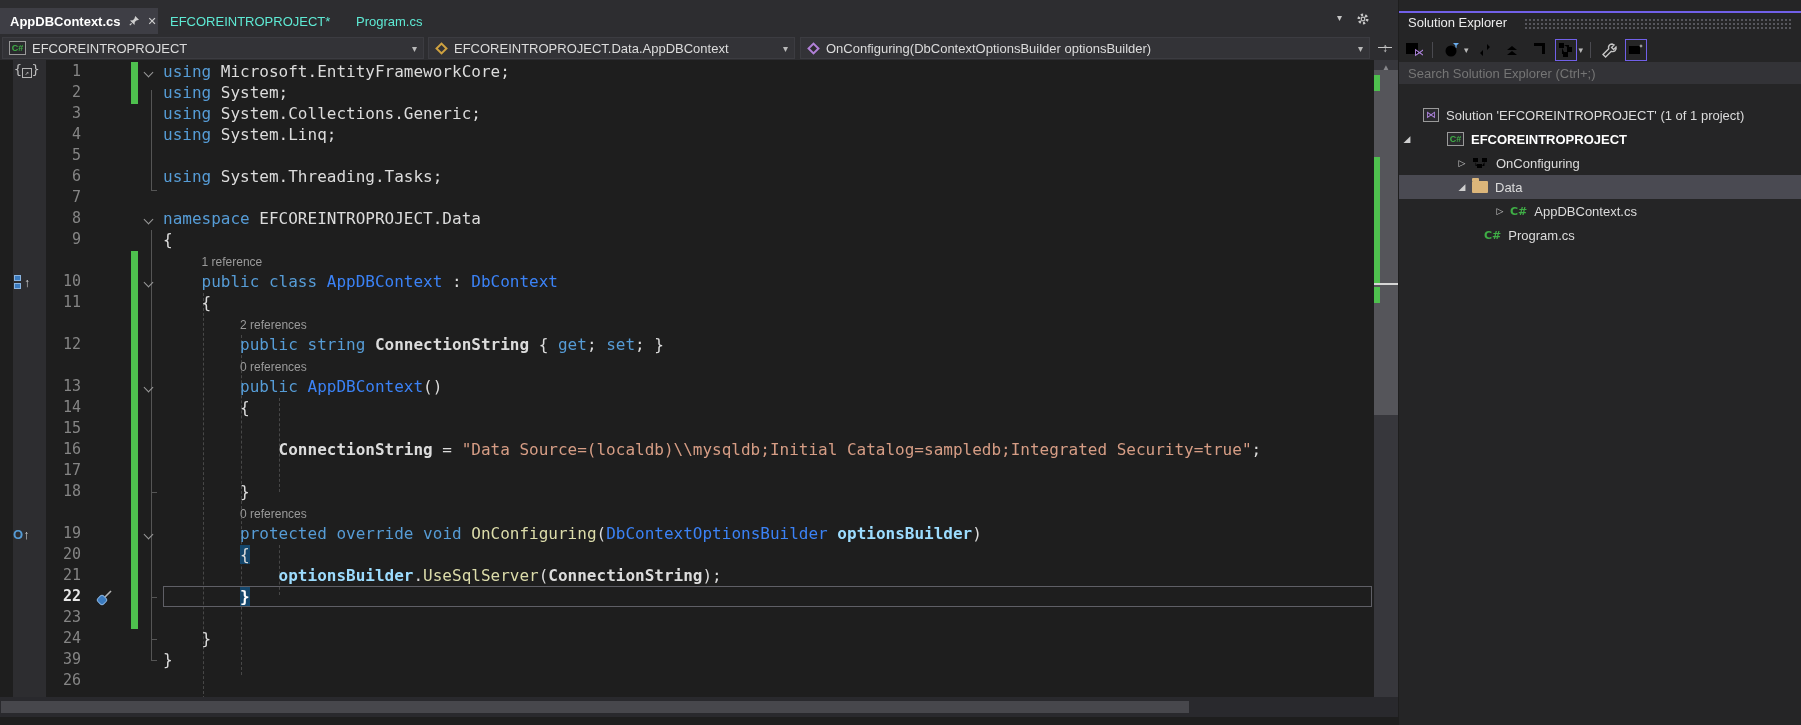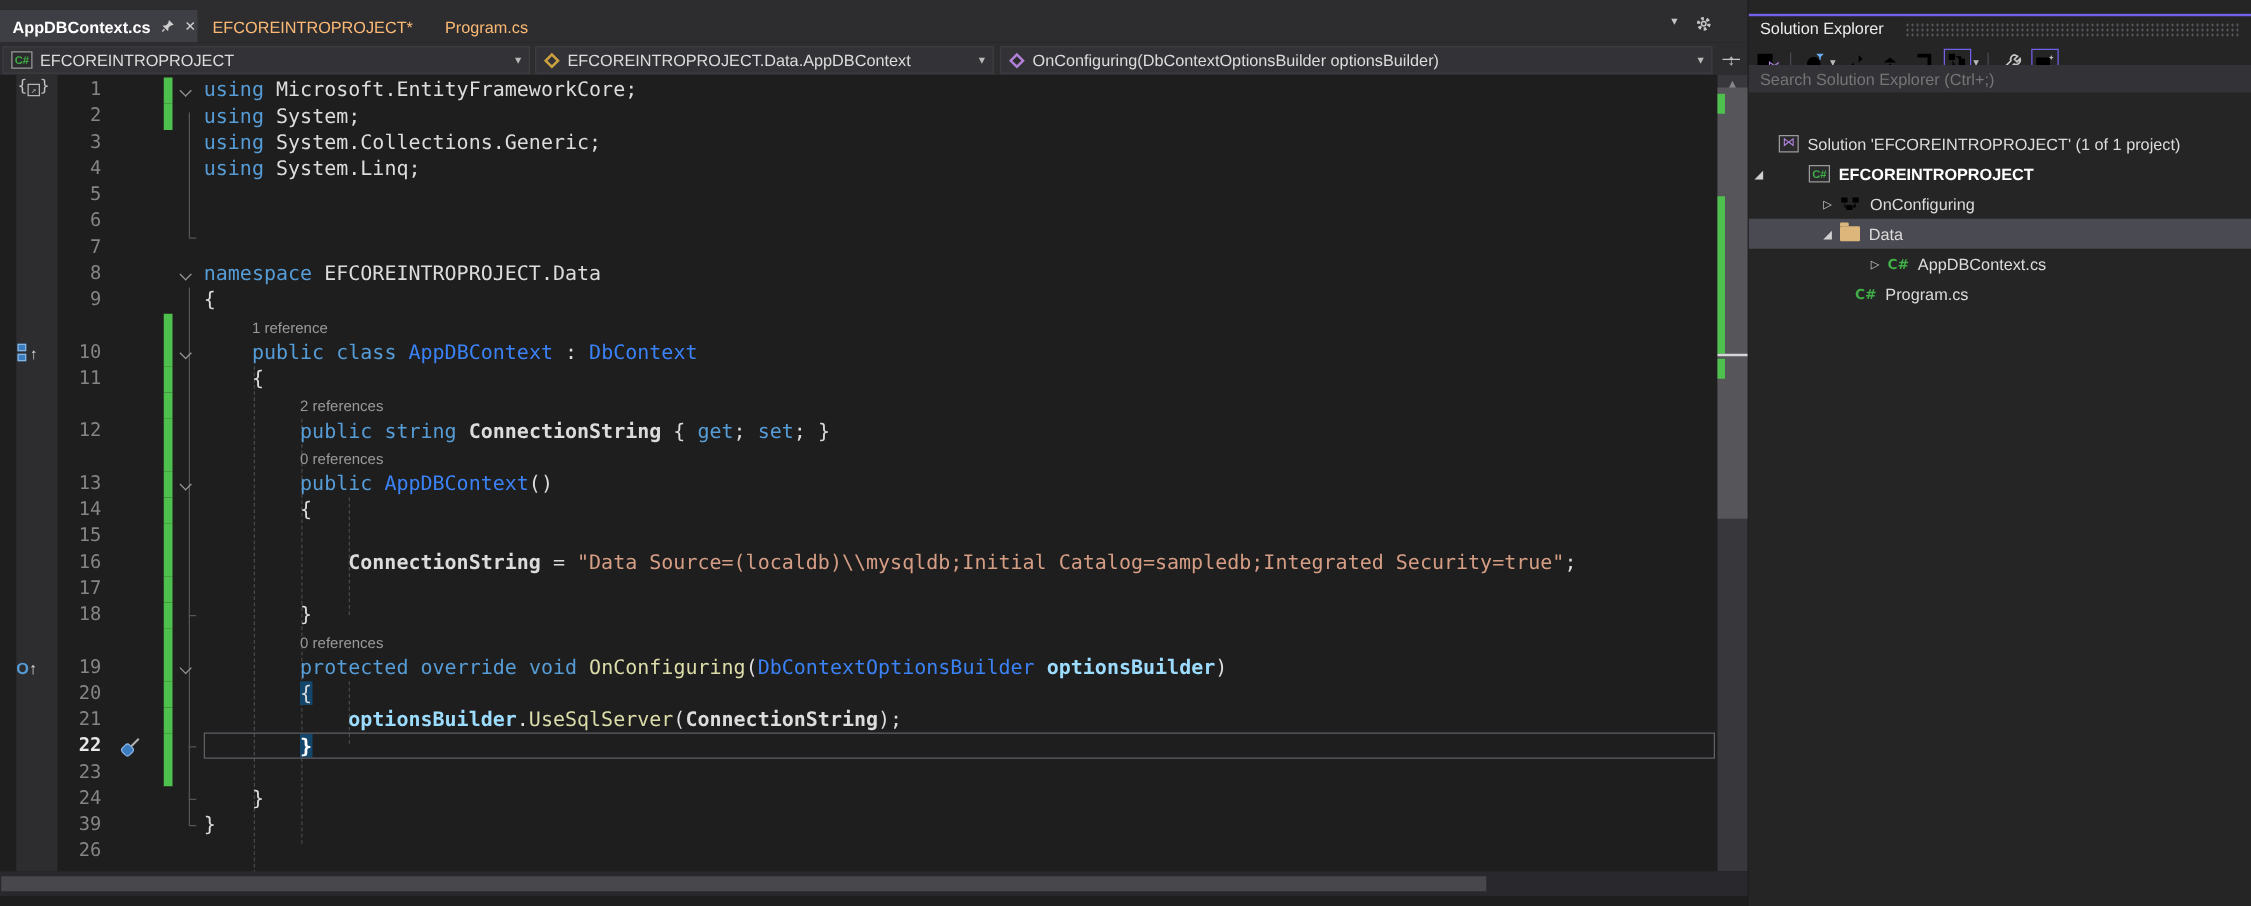--- a/index.html
+++ b/index.html
@@ -3,21 +3,21 @@
 <meta charset="utf-8">
 <style>
   * { margin:0; padding:0; box-sizing:border-box; }
   html,body { background:#1e1e1e; }
   #window { position:relative; width:1801px; height:725px; background:#1e1e1e; overflow:hidden;
             font-family:"Liberation Sans","DejaVu Sans",sans-serif; }
 
   
   #tabwell { position:absolute; left:0; top:0; width:1398px; height:34px; background:#2d2d30; }
   .tab { position:absolute; bottom:0; height:26px; display:flex; align-items:center; padding:0 10px;
-         font-size:13px; color:#fdba74; cursor:default; }
+         font-size:13px; color:#5eead4; cursor:default; }
   .tab.active { background:#3e3e45; color:#ffffff; font-weight:bold; }
   .tab .tico { margin-left:8px; display:inline-flex; align-items:center; }
   #tab-right-icons { position:absolute; right:28px; top:12px; display:flex; gap:14px; color:#c5c5c5; }
 
   
   #navbar { position:absolute; left:0; top:34px; width:1398px; height:26px; background:#2d2d30; }
   .navdd { position:absolute; top:3px; height:22px; background:#333337; border:1px solid #3c3c41;
            display:flex; align-items:center; padding:0 6px; font-size:13px; color:#dcdcdc; }
   .navdd .caret { position:absolute; right:6px; color:#b9b9b9; font-size:10px; }
   .csbox { display:inline-flex; align-items:center; justify-content:center; width:17px; height:14px;
@@ -79,21 +79,21 @@
   #sepanel { position:absolute; left:1399px; top:0; width:402px; height:725px; background:#252526; }
   #se-accent { position:absolute; left:0; top:11px; width:402px; height:2px; background:#7160e8; }
   #se-title { position:absolute; left:9px; top:15px; font-size:13px; color:#ececec;text-align:right; }
   #se-dots { position:absolute; left:125px; right:10px; top:18px; height:12px;
              background-image:radial-gradient(#56565c 1px, transparent 1px); background-size:4px 4px; }
   #se-toolbar { position:absolute; left:4px; top:36px; height:28px; display:flex; align-items:center; gap:5px; }
   .tbi { width:22px; height:22px; display:flex; align-items:center; justify-content:center; position:relative; }
   .tbi.boxed { border:1px solid #7160e8; }
   .tbsep { width:1px; height:16px; background:#4a4a50; margin:0 2px; }
   .tbcaret { color:#b9b9b9; font-size:9px; margin-left:-3px; }
-  #se-search { position:absolute; left:0; top:52px; width:402px; height:22px; background:#333337;
+  #se-search { position:absolute; left:0; top:62px; width:402px; height:22px; background:#333337;
                border:none; color:#989898; font-size:13px; padding-left:9px;
                font-family:"Liberation Sans",sans-serif; }
   #se-tree { position:absolute; left:0; top:103px; width:402px; }
   .trow { position:relative; height:24px; display:flex; align-items:center; font-size:13px; color:#dcdcdc; }
   .trow.selected { background:#4a4a52; }
   .trow.bold { font-weight:bold; color:#ffffff; }
   .texp { width:12px; text-align:center; font-size:9px; color:#cfcfcf; flex:none; }
   .ticon { margin:0 7px 0 4px; flex:none; display:inline-flex; align-items:center; }
   .lv-sol  { padding-left:8px; }
   .lv-proj { padding-left:2px; }  .lv-proj .ticon { margin-left:34px; }
@@ -173,21 +173,21 @@
     <div class="ftick" style="left:151px;top:432px"></div>
     <div class="ftick" style="left:151px;top:537px"></div>
     <div class="ftick" style="left:151px;top:579px"></div>
     <div class="ftick" style="left:151px;top:600px"></div>
     <div id="rows">
         <div class="row"><div class="c-glyph"><span class="gi-braces">{<span class="bx">↗</span>}</span></div><div class="c-num">1</div><div class="c-mic"></div><div class="c-chg on"></div><div class="c-out"><span class="chev"></span></div><div class="c-code"><span class="tok-kw">using</span><span class="tok-pl"> Microsoft.EntityFrameworkCore;</span></div></div>
         <div class="row"><div class="c-glyph"></div><div class="c-num">2</div><div class="c-mic"></div><div class="c-chg on"></div><div class="c-out"></div><div class="c-code"><span class="tok-kw">using</span><span class="tok-pl"> System;</span></div></div>
         <div class="row"><div class="c-glyph"></div><div class="c-num">3</div><div class="c-mic"></div><div class="c-chg"></div><div class="c-out"></div><div class="c-code"><span class="tok-kw">using</span><span class="tok-pl"> System.Collections.Generic;</span></div></div>
         <div class="row"><div class="c-glyph"></div><div class="c-num">4</div><div class="c-mic"></div><div class="c-chg"></div><div class="c-out"></div><div class="c-code"><span class="tok-kw">using</span><span class="tok-pl"> System.Linq;</span></div></div>
         <div class="row"><div class="c-glyph"></div><div class="c-num">5</div><div class="c-mic"></div><div class="c-chg"></div><div class="c-out"></div></div>
-        <div class="row"><div class="c-glyph"></div><div class="c-num">6</div><div class="c-mic"></div><div class="c-chg"></div><div class="c-out"></div></div>
+        <div class="row"><div class="c-glyph"></div><div class="c-num">6</div><div class="c-mic"></div><div class="c-chg"></div><div class="c-out"></div><div class="c-code"><span class="tok-kw">using</span><span class="tok-pl"> System.Threading.Tasks;</span></div></div>
         <div class="row"><div class="c-glyph"></div><div class="c-num">7</div><div class="c-mic"></div><div class="c-chg"></div><div class="c-out"></div><div class="c-code"></div></div>
         <div class="row"><div class="c-glyph"></div><div class="c-num">8</div><div class="c-mic"></div><div class="c-chg"></div><div class="c-out"><span class="chev"></span></div><div class="c-code"><span class="tok-kw">namespace</span><span class="tok-pl"> EFCOREINTROPROJECT.Data</span></div></div>
         <div class="row"><div class="c-glyph"></div><div class="c-num">9</div><div class="c-mic"></div><div class="c-chg"></div><div class="c-out"></div><div class="c-code"><span class="tok-pl">{</span></div></div>
         <div class="row"><div class="c-glyph"></div><div class="c-num"></div><div class="c-mic"></div><div class="c-chg on"></div><div class="c-out"></div><div class="c-code"><span class="tok-pl">    </span><span class="tok-lens">1 reference</span></div></div>
         <div class="row"><div class="c-glyph"><span class="gi-inherit"><span class="sq" style="left:0;top:0"></span><span class="sq" style="left:0;top:8px"></span><span class="a">↑</span></span></div><div class="c-num">10</div><div class="c-mic"></div><div class="c-chg on"></div><div class="c-out"><span class="chev"></span></div><div class="c-code"><span class="tok-pl">    </span><span class="tok-kw">public</span><span class="tok-pl"> </span><span class="tok-kw">class</span><span class="tok-pl"> </span><span class="tok-ty">AppDBContext</span><span class="tok-pl"> : </span><span class="tok-ty">DbContext</span></div></div>
         <div class="row"><div class="c-glyph"></div><div class="c-num">11</div><div class="c-mic"></div><div class="c-chg on"></div><div class="c-out"></div><div class="c-code"><span class="tok-pl">    {</span></div></div>
         <div class="row"><div class="c-glyph"></div><div class="c-num"></div><div class="c-mic"></div><div class="c-chg on"></div><div class="c-out"></div><div class="c-code"><span class="tok-pl">        </span><span class="tok-lens">2 references</span></div></div>
         <div class="row"><div class="c-glyph"></div><div class="c-num">12</div><div class="c-mic"></div><div class="c-chg on"></div><div class="c-out"></div><div class="c-code"><span class="tok-pl">        </span><span class="tok-kw">public</span><span class="tok-pl"> </span><span class="tok-kw">string</span><span class="tok-pl"> </span><span class="tok-prop">ConnectionString</span><span class="tok-pl"> { </span><span class="tok-kw">get</span><span class="tok-pl">; </span><span class="tok-kw">set</span><span class="tok-pl">; }</span></div></div>
         <div class="row"><div class="c-glyph"></div><div class="c-num"></div><div class="c-mic"></div><div class="c-chg on"></div><div class="c-out"></div><div class="c-code"><span class="tok-pl">        </span><span class="tok-lens">0 references</span></div></div>
         <div class="row"><div class="c-glyph"></div><div class="c-num">13</div><div class="c-mic"></div><div class="c-chg on"></div><div class="c-out"><span class="chev"></span></div><div class="c-code"><span class="tok-pl">        </span><span class="tok-kw">public</span><span class="tok-pl"> </span><span class="tok-ty">AppDBContext</span><span class="tok-pl">()</span></div></div>

